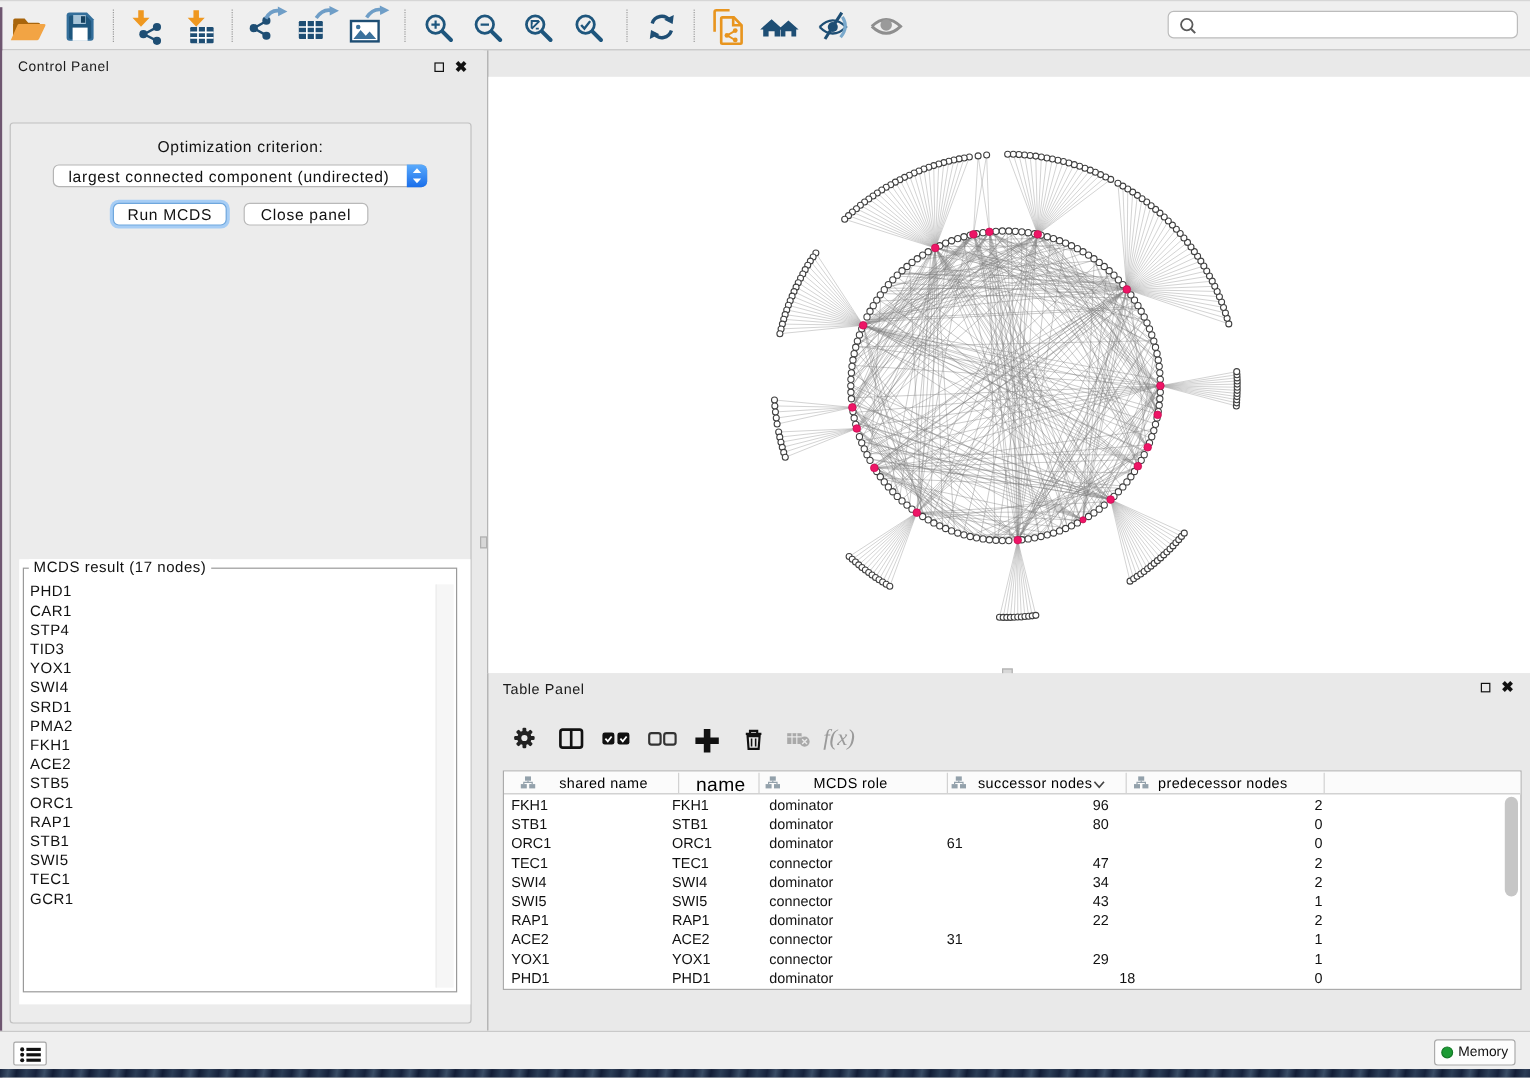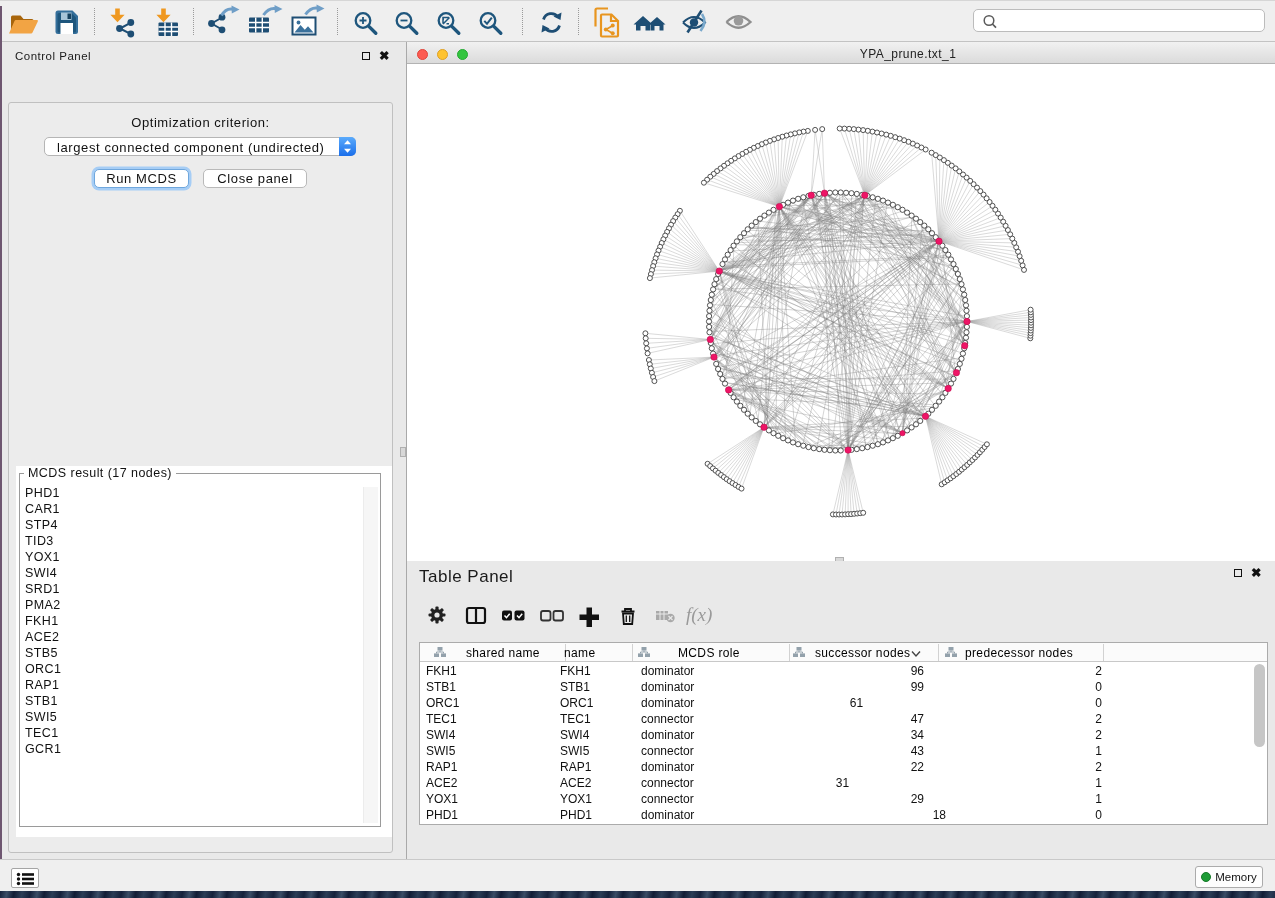--- a/index.html
+++ b/index.html
@@ -32,21 +32,21 @@
   #mcds-list { position:absolute; left:5px; top:11px; font-size:12.5px; letter-spacing:0.4px; color:#111; line-height:16px; }
   #cp-scroll { position:absolute; left:343px; top:13px; width:15px; height:336px; background:#f6f6f6; border-left:1px solid #ececec; }
   #vgrip { left:400px; top:447px; width:6px; height:10px; background:#d8d8d8; border:1px solid #b0b0b0; }
   #hgrip { left:835px; top:557px; width:9px; height:7px; background:#d8d8d8; border:1px solid #b0b0b0; }
   #netwin { left:406px; top:42px; width:869px; height:519px; border-left:1px solid #a9a9a9; }
   #net-title { position:absolute; left:0; top:0; width:100%; height:22px; background:linear-gradient(#f1f1f1,#dbdbdb); border-bottom:1px solid #b3b3b3; }
   .tl { position:absolute; top:7px; width:11px; height:11px; border-radius:50%; }
   #net-title .t { position:absolute; top:5px; left:381px; width:240px; text-align:center; font-size:12px; letter-spacing:0.45px; color:#222; }
   #net-canvas { position:absolute; left:0; top:22px; width:868px; height:497px; background:#fff; }
   #tpanel { left:406px; top:561px; width:869px; height:298px; background:#e9e9e9; border-left:1px solid #a9a9a9; }
-  #tp-title { position:absolute; left:12px; top:6px; font-size:17px; letter-spacing:0.5px; color:#1a1a1a; }
+  #tp-title { position:absolute; left:12px; top:6px; font-size:12px; letter-spacing:0.5px; color:#1a1a1a; }
   #tp-toolbar { position:absolute; left:0; top:24px; width:868px; height:52px; }
   #tbl { position:absolute; left:12px; top:81px; width:849px; height:183px; background:#fff; border:1px solid #ababab; }
   #tbl-head { letter-spacing:0.35px; position:absolute; left:0; top:0; width:847px; height:19px; background:#fbfbfb; border-bottom:1px solid #c8c8c8; }
   .row { position:absolute; left:0; width:847px; height:16px; font-size:12px; color:#111; }
   .row span { position:absolute; top:1px; }
   #tbl-scroll { position:absolute; right:2px; top:21px; width:11px; height:83px; background:#c6c6c6; border-radius:6px; }
   #tp-tabs { position:absolute; left:253px; top:273px; height:20px; display:flex; border:1px solid #c2c2c2; border-radius:4px; background:#fff; overflow:hidden; }
   #tp-tabs .seg { height:100%; display:flex; align-items:center; justify-content:center; font-size:12.5px; color:#1a1a1a; border-right:1px solid #cecece; }
   #tp-tabs .seg:last-child { border-right:none; }
   #tp-tabs .seg.on { background:linear-gradient(#55a7fb,#1d6fea); color:#fff; }
@@ -181,26 +181,20 @@
     <div id="cp-white">
       <div id="fieldset">
         <div class="legend">MCDS result (17 nodes)</div>
         <div id="mcds-list">PHD1<br>CAR1<br>STP4<br>TID3<br>YOX1<br>SWI4<br>SRD1<br>PMA2<br>FKH1<br>ACE2<br>STB5<br>ORC1<br>RAP1<br>STB1<br>SWI5<br>TEC1<br>GCR1</div>
         <div id="cp-scroll"></div>
       </div>
     </div>
   </div>
 </div>
 <div class="abs" id="netwin">
-  <div id="net-title">
-    <div class="tl" style="left:10px;background:#fc5b51;border:1px solid #e0443a"></div>
-    <div class="tl" style="left:30px;background:#fec32f;border:1px solid #dfa023"></div>
-    <div class="tl" style="left:50px;background:#33c53f;border:1px solid #24a932"></div>
-    <div class="t">YPA_prune.txt_1</div>
-  </div>
   <div id="net-canvas">
       <svg width="868" height="497" viewBox="0 0 868 497" style="position:absolute;left:0;top:0">
         <path d="M400.8 66.9L372.4 142.6M396.5 67.6L372.4 142.6M392.2 68.4L372.4 142.6M387.9 69.4L372.4 142.6M383.7 70.4L372.4 142.6M379.5 71.5L372.4 142.6M375.3 72.7L372.4 142.6M371.1 74.0L372.4 142.6M367.0 75.4L372.4 142.6M362.9 76.9L372.4 142.6M358.8 78.5L372.4 142.6M354.8 80.2L372.4 142.6M350.8 82.0L372.4 142.6M346.8 83.8L372.4 142.6M342.9 85.8L372.4 142.6M339.1 87.8L372.4 142.6M335.3 89.9L372.4 142.6M331.5 92.1L372.4 142.6M327.8 94.4L372.4 142.6M324.1 96.8L372.4 142.6M320.5 99.3L372.4 142.6M317.0 101.8L372.4 142.6M313.5 104.4L372.4 142.6M310.0 107.1L372.4 142.6M306.7 109.9L372.4 142.6M303.3 112.7L372.4 142.6M300.1 115.7L372.4 142.6M296.9 118.7L372.4 142.6M272.9 146.8L312.3 207.1M270.6 150.2L312.3 207.1M268.3 153.6L312.3 207.1M266.1 157.1L312.3 207.1M264.0 160.7L312.3 207.1M262.0 164.3L312.3 207.1M260.1 167.9L312.3 207.1M258.2 171.6L312.3 207.1M256.4 175.3L312.3 207.1M254.7 179.0L312.3 207.1M253.1 182.8L312.3 207.1M251.5 186.6L312.3 207.1M250.0 190.4L312.3 207.1M248.6 194.3L312.3 207.1M247.3 198.2L312.3 207.1M246.1 202.1L312.3 207.1M245.0 206.1L312.3 207.1M243.9 210.1L312.3 207.1M242.9 214.1L312.3 207.1M518.6 85.5L457.8 131.3M514.4 83.5L457.8 131.3M510.1 81.5L457.8 131.3M505.8 79.6L457.8 131.3M501.5 77.8L457.8 131.3M497.1 76.2L457.8 131.3M492.7 74.6L457.8 131.3M488.2 73.2L457.8 131.3M483.7 71.8L457.8 131.3M479.2 70.6L457.8 131.3M474.6 69.5L457.8 131.3M470.0 68.5L457.8 131.3M465.4 67.6L457.8 131.3M460.8 66.8L457.8 131.3M456.1 66.1L457.8 131.3M451.4 65.6L457.8 131.3M446.8 65.1L457.8 131.3M442.1 64.8L457.8 131.3M437.4 64.6L457.8 131.3M432.7 64.5L457.8 131.3M617.0 205.9L532.0 177.2M615.6 201.3L532.0 177.2M614.2 196.8L532.0 177.2M612.6 192.2L532.0 177.2M611.0 187.7L532.0 177.2M609.2 183.3L532.0 177.2M607.3 178.9L532.0 177.2M605.3 174.6L532.0 177.2M603.2 170.3L532.0 177.2M600.9 166.0L532.0 177.2M598.6 161.8L532.0 177.2M596.2 157.7L532.0 177.2M593.7 153.6L532.0 177.2M591.0 149.6L532.0 177.2M588.3 145.7L532.0 177.2M585.5 141.8L532.0 177.2M582.6 138.0L532.0 177.2M579.6 134.3L532.0 177.2M576.5 130.6L532.0 177.2M573.3 127.1L532.0 177.2M570.0 123.6L532.0 177.2M566.6 120.2L532.0 177.2M563.2 116.9L532.0 177.2M559.6 113.6L532.0 177.2M556.0 110.5L532.0 177.2M552.3 107.4L532.0 177.2M548.6 104.4L532.0 177.2M544.7 101.6L532.0 177.2M540.8 98.8L532.0 177.2M536.9 96.1L532.0 177.2M532.8 93.5L532.0 177.2M528.7 91.1L532.0 177.2M524.6 88.7L532.0 177.2M623.3 274.3L560.0 257.5M623.5 271.7L560.0 257.5M623.6 269.1L560.0 257.5M623.8 266.5L560.0 257.5M623.9 263.9L560.0 257.5M624.0 261.3L560.0 257.5M624.0 258.7L560.0 257.5M624.0 256.1L560.0 257.5M624.0 253.5L560.0 257.5M623.9 250.9L560.0 257.5M623.8 248.3L560.0 257.5M623.6 245.7L560.0 257.5M238.4 269.3L303.3 275.5M238.7 274.3L303.3 275.5M239.2 279.3L303.3 275.5M239.9 284.4L303.3 275.5M240.6 289.4L303.3 275.5M241.9 296.0L307.0 293.1M242.8 300.3L307.0 293.1M243.8 304.5L307.0 293.1M244.9 308.8L307.0 293.1M246.1 313.0L307.0 293.1M247.4 317.1L307.0 293.1M300.6 399.8L357.0 363.2M303.2 402.1L357.0 363.2M305.9 404.4L357.0 363.2M308.6 406.7L357.0 363.2M311.3 408.9L357.0 363.2M314.1 411.0L357.0 363.2M316.9 413.1L357.0 363.2M319.7 415.2L357.0 363.2M322.6 417.2L357.0 363.2M325.5 419.1L357.0 363.2M328.5 421.0L357.0 363.2M331.5 422.9L357.0 363.2M334.5 424.6L357.0 363.2M425.9 450.4L441.1 386.1M429.0 450.5L441.1 386.1M432.0 450.5L441.1 386.1M435.0 450.5L441.1 386.1M438.1 450.4L441.1 386.1M441.1 450.2L441.1 386.1M444.1 450.1L441.1 386.1M447.1 449.8L441.1 386.1M450.2 449.5L441.1 386.1M453.2 449.2L441.1 386.1M456.2 448.8L441.1 386.1M534.7 420.3L518.5 352.3M537.7 418.3L518.5 352.3M540.6 416.3L518.5 352.3M543.6 414.3L518.5 352.3M546.4 412.2L518.5 352.3M549.3 410.0L518.5 352.3M552.1 407.8L518.5 352.3M554.8 405.5L518.5 352.3M557.5 403.2L518.5 352.3M560.2 400.9L518.5 352.3M562.8 398.4L518.5 352.3M565.4 396.0L518.5 352.3M568.0 393.5L518.5 352.3M570.5 390.9L518.5 352.3M572.9 388.3L518.5 352.3M575.3 385.7L518.5 352.3M577.6 383.0L518.5 352.3M579.9 380.3L518.5 352.3M408.1 65.9L404.2 131.3M408.1 65.9L417.5 129.2M415.2 65.1L404.2 131.3M415.2 65.1L417.5 129.2" fill="none" stroke="#ababab" stroke-width="0.55" opacity="0.8"></path>
         <path d="M372.4 142.6L335.1 343.8M372.4 142.6L342.7 351.5M372.4 142.6L350.8 358.6M372.4 142.6L359.6 364.9M372.4 142.6L368.8 370.5M372.4 142.6L378.5 375.3M372.4 142.6L388.5 379.3M372.4 142.6L305.4 227.9M372.4 142.6L302.7 243.8M372.4 142.6L302.0 260.0M372.4 142.6L303.4 276.2M372.4 142.6L549.2 205.9M372.4 142.6L544.5 196.2M372.4 142.6L539.0 186.9M372.4 142.6L532.7 178.1M372.4 142.6L525.7 169.9M404.2 131.3L308.9 215.8M404.2 131.3L305.9 226.2M404.2 131.3L303.7 236.8M404.2 131.3L302.4 247.5M404.2 131.3L302.0 258.3M404.2 131.3L302.5 269.1M404.2 131.3L303.9 279.8M404.2 131.3L313.0 205.5M404.2 131.3L307.4 220.7M404.2 131.3L303.7 236.4M404.2 131.3L302.1 252.6M417.5 129.2L302.7 270.8M417.5 129.2L304.3 281.5M417.5 129.2L306.7 292.0M417.5 129.2L310.0 302.3M417.5 129.2L314.2 312.3M417.5 129.2L558.1 235.3M417.5 129.2L554.3 219.5M417.5 129.2L548.6 204.4M417.5 129.2L541.0 190.1M457.8 131.3L558.4 277.5M457.8 131.3L559.8 264.1M457.8 131.3L559.8 250.6M457.8 131.3L558.4 237.2M457.8 131.3L555.6 224.0M457.8 131.3L551.4 211.1M457.8 131.3L310.6 211.3M457.8 131.3L306.4 224.1M457.8 131.3L303.6 237.3M457.8 131.3L302.2 250.8M457.8 131.3L302.2 264.3M457.8 131.3L303.6 277.7M532.0 177.2L350.1 157.0M532.0 177.2L340.0 166.0M532.0 177.2L331.0 176.1M532.0 177.2L323.0 187.0M532.0 177.2L316.2 198.6M532.0 177.2L414.6 129.6M532.0 177.2L401.3 132.0M532.0 177.2L388.3 135.8M532.0 177.2L375.8 140.9M532.0 177.2L363.9 147.3M532.0 177.2L464.7 382.0M532.0 177.2L475.0 378.8M532.0 177.2L484.9 374.7M532.0 177.2L494.6 369.8M312.3 207.1L514.5 159.2M312.3 207.1L506.0 152.5M312.3 207.1L496.9 146.6M312.3 207.1L487.4 141.5M312.3 207.1L477.5 137.2M312.3 207.1L467.3 133.7M312.3 207.1L457.7 131.3M312.3 207.1L441.7 128.9M312.3 207.1L425.5 128.6M312.3 207.1L409.4 130.3M312.3 207.1L342.0 350.9M312.3 207.1L352.2 359.7M312.3 207.1L363.3 367.3M560.0 257.5L447.1 129.5M560.0 257.5L433.6 128.5M560.0 257.5L420.1 129.0M560.0 257.5L406.7 130.8M560.0 257.5L393.6 134.0M560.0 257.5L445.9 385.6M560.0 257.5L459.2 383.4M560.0 257.5L472.2 379.7M560.0 257.5L484.7 374.8M560.0 257.5L496.7 368.5M303.3 275.5L414.9 129.5M303.3 275.5L399.0 132.5M303.3 275.5L383.6 137.5M303.3 275.5L368.9 144.4M303.3 275.5L355.2 153.1M303.3 275.5L376.9 374.6M303.3 275.5L386.8 378.7M303.3 275.5L397.1 382.0M303.3 275.5L407.7 384.4M307.0 293.1L383.7 377.5M307.0 293.1L393.9 381.1M307.0 293.1L404.4 383.7M307.0 293.1L415.0 385.5M307.0 293.1L425.8 386.4M307.0 293.1L480.2 138.2M307.0 293.1L464.8 133.0M307.0 293.1L449.0 129.8M307.0 293.1L432.8 128.5M307.0 293.1L416.6 129.3M321.6 325.9L529.4 341.0M321.6 325.9L537.5 330.2M321.6 325.9L544.6 318.7M321.6 325.9L550.3 306.5M321.6 325.9L554.8 293.7M321.6 325.9L411.1 385.0M321.6 325.9L421.8 386.2M321.6 325.9L432.6 386.5M321.6 325.9L443.4 385.9M321.6 325.9L454.1 384.4M357.0 363.2L469.9 380.5M357.0 363.2L482.5 375.8M357.0 363.2L494.6 369.7M357.0 363.2L506.0 362.5M357.0 363.2L516.6 354.0M357.0 363.2L398.7 132.6M357.0 363.2L383.3 137.6M357.0 363.2L368.7 144.6M441.1 386.1L305.5 227.6M441.1 386.1L302.8 243.6M441.1 386.1L302.0 259.7M441.1 386.1L303.3 275.9M441.1 386.1L553.3 216.5M441.1 386.1L549.4 206.4M441.1 386.1L544.8 196.7M441.1 386.1L539.3 187.4M441.1 386.1L553.0 215.6M441.1 386.1L546.8 200.6M441.1 386.1L538.7 186.6M441.1 386.1L529.0 173.6M518.5 352.3L302.0 256.5M518.5 352.3L302.9 272.6M518.5 352.3L305.8 288.6M518.5 352.3L310.7 304.0M518.5 352.3L317.5 318.7M518.5 352.3L302.8 272.0M518.5 352.3L305.7 288.0M518.5 352.3L310.5 303.5M518.5 352.3L317.2 318.2M495.5 369.2L533.9 179.7M495.5 369.2L525.2 169.4M495.5 369.2L515.5 160.0M495.5 369.2L504.9 151.7M495.5 369.2L302.4 246.8M495.5 369.2L302.0 257.6M495.5 369.2L302.5 268.4M495.5 369.2L303.8 279.1M495.5 369.2L306.1 289.6M495.5 369.2L309.2 300.0M495.5 369.2L313.2 310.0M541.2 324.5L400.7 382.9M541.2 324.5L416.6 385.7M541.2 324.5L432.8 386.5M541.2 324.5L483.3 139.6M541.2 324.5L468.1 134.0M541.2 324.5L452.3 130.3M549.4 308.7L412.2 385.1M549.4 308.7L428.3 386.5M549.4 308.7L444.5 385.8M549.4 308.7L446.9 129.5M549.4 308.7L433.4 128.5M549.4 308.7L419.9 129.0M549.4 308.7L406.5 130.8M549.4 308.7L393.4 134.1M549.4 308.7L380.7 138.7M557.7 281.7L528.0 172.4M557.7 281.7L520.5 164.6M557.7 281.7L512.4 157.4M557.7 281.7L503.8 151.0M557.7 281.7L434.9 128.6M557.7 281.7L418.7 129.1M557.7 281.7L402.7 131.6M372.4 142.6L508.6 360.5M372.4 142.6L519.0 351.8M372.4 142.6L528.4 342.1M372.4 142.6L536.7 331.5M372.4 142.6L543.8 320.0M532.0 177.2L309.0 299.5M532.0 177.2L314.1 312.0M532.0 177.2L320.4 323.9M532.0 177.2L328.0 335.1M532.0 177.2L336.7 345.5M441.1 386.1L449.0 129.8M441.1 386.1L435.5 128.6M441.1 386.1L422.0 128.8M441.1 386.1L408.6 130.5M441.1 386.1L395.4 133.5M560.0 257.5L311.4 209.2M560.0 257.5L306.3 224.5M560.0 257.5L303.1 240.4M312.3 207.1L547.9 312.0M312.3 207.1L553.8 296.9M312.3 207.1L557.8 281.2M554.4 219.9L306.1 225.2M459.9 383.2L404.9 383.8M507.1 153.4L341.3 164.8M546.4 315.2L315.1 314.1M454.3 384.4L417.5 385.8M469.0 380.8L397.2 382.0M522.7 166.8L341.6 164.5M527.6 342.9L327.4 334.4M463.4 382.4L410.6 384.9M469.5 134.4L386.8 136.3M526.9 343.8L367.1 369.6M334.8 171.6L535.7 182.2M302.0 259.5L345.7 354.3M559.7 265.8L503.6 150.9M559.9 251.3L530.0 340.2M432.9 128.5L308.3 297.2M555.4 223.3L383.0 137.8M470.5 134.7L558.9 274.1M485.7 140.7L331.4 175.5M396.5 133.2L495.5 145.8M555.7 224.6L538.4 329.0M559.5 269.0L505.7 362.7M548.5 310.8L535.1 181.3M314.2 312.3L384.4 137.2M328.0 335.2L492.4 370.9M557.8 233.9L506.9 361.8M511.3 358.5L559.8 250.9M559.8 263.9L417.8 385.8M304.8 284.3L479.6 377.0M364.2 367.9L308.6 216.8M426.8 386.4L556.7 228.7M306.8 222.7L457.5 131.2M350.9 156.4L361.0 365.8M493.9 370.1L553.6 297.5M355.0 153.3L472.2 135.3M462.6 132.4L558.9 241.1M555.8 224.9L395.1 133.6M488.1 373.2L554.0 218.7M344.8 161.6L547.8 202.8M369.4 370.8L303.8 235.7M327.2 180.9L318.5 320.6M557.3 283.6L483.8 139.8M481.3 376.3L556.0 289.4M559.1 272.6L454.4 130.6M559.1 272.8L456.2 384.0M330.9 176.2L466.3 133.4M420.5 386.1L547.8 312.3M558.4 277.9L447.3 129.5M406.2 384.1L318.0 319.8M432.0 386.5L559.0 241.2M372.4 142.6L468.6 380.9M372.4 142.6L480.3 376.7M372.4 142.6L491.5 371.5M372.4 142.6L502.1 365.1M372.4 142.6L512.1 357.8M372.4 142.6L521.3 349.6M404.2 131.3L459.1 383.4M404.2 131.3L471.0 380.1M404.2 131.3L482.6 375.7M404.2 131.3L493.7 370.2M404.2 131.3L504.2 363.7M404.2 131.3L514.1 356.2M417.5 129.2L422.3 386.2M417.5 129.2L434.7 386.4M417.5 129.2L447.0 385.5M417.5 129.2L459.2 383.4M417.5 129.2L471.2 380.1M417.5 129.2L482.7 375.7M417.5 129.2L493.8 370.2M457.8 131.3L356.1 362.5M457.8 131.3L368.5 370.3M457.8 131.3L381.7 376.7M457.8 131.3L395.5 381.5M457.8 131.3L409.7 384.7M457.8 131.3L424.3 386.3M532.0 177.2L314.7 313.4M532.0 177.2L320.6 324.3M532.0 177.2L327.5 334.5M532.0 177.2L335.4 344.1M532.0 177.2L344.1 352.9M532.0 177.2L353.7 360.8M312.3 207.1L547.6 312.6M312.3 207.1L552.4 301.2M312.3 207.1L556.0 289.4M312.3 207.1L558.5 277.2M312.3 207.1L559.8 264.9M312.3 207.1L559.9 252.5M560.0 257.5L302.4 267.5M560.0 257.5L303.9 279.8M560.0 257.5L306.7 291.9M560.0 257.5L310.5 303.6M560.0 257.5L315.5 315.0M560.0 257.5L321.6 325.8M321.6 325.9L538.5 186.1M321.6 325.9L529.7 174.4M321.6 325.9L519.6 163.8M321.6 325.9L508.5 154.4M357.0 363.2L547.6 202.3M357.0 363.2L541.8 191.4M357.0 363.2L534.9 181.1M357.0 363.2L527.1 171.5M357.0 363.2L518.4 162.7M441.1 386.1L480.4 138.4M441.1 386.1L468.8 134.2M441.1 386.1L456.8 131.1M441.1 386.1L444.6 129.2M441.1 386.1L432.2 128.5M518.5 352.3L334.7 171.7M518.5 352.3L326.9 181.3M518.5 352.3L320.1 191.6M518.5 352.3L314.3 202.6M518.5 352.3L309.6 214.0M541.2 324.5L339.9 166.2M541.2 324.5L331.6 175.3M541.2 324.5L324.2 185.2M541.2 324.5L317.7 195.8M541.2 324.5L312.3 206.9M541.2 324.5L308.0 218.5M542.7 193.0L313.5 204.3M541.8 191.4L314.3 202.5M528.2 172.7L342.7 163.4M525.6 169.8L328.8 178.8M537.3 184.4L327.3 180.7M485.6 140.6L374.3 141.6" fill="none" stroke="#7d7d7d" stroke-width="0.6" opacity="0.55"></path>
         <g fill="#ffffff" stroke="#404040" stroke-width="0.9">
           <circle cx="559.9" cy="252.1" r="2.6"></circle>
           <circle cx="559.5" cy="246.7" r="2.6"></circle>
           <circle cx="559.0" cy="241.3" r="2.6"></circle>
           <circle cx="558.2" cy="236.0" r="2.6"></circle>
           <circle cx="557.2" cy="230.7" r="2.6"></circle>
@@ -596,45 +590,45 @@
               <rect x="3.5" y="0" width="5" height="3.6"></rect>
               <rect x="0" y="6.4" width="5" height="3.6"></rect>
               <rect x="7" y="6.4" width="5" height="3.6"></rect>
               <path d="M6 3.6 v1.4 M2.5 6.4 v-1.4 h7 v1.4" stroke="#93a1ab" stroke-width="1" fill="none"></path>
             </g>
         </g>
         <path d="M145.5 1 v17 M212.5 1 v17 M369.5 1 v17 M518.5 1 v17 M683.5 1 v17" stroke="#d2d2d2" stroke-width="1"></path>
         <path d="M492 8.5 l4 4.5 4-4.5" stroke="#444" stroke-width="1.4" fill="none"></path>
       </svg>
       <span style="position:absolute;left:46px;top:3px;font-size:12px">shared name</span>
-      <span style="position:absolute;left:144px;top:3px;font-size:12px">name</span>
+      <span style="position:absolute;left:160px;top:3px;font-size:16px">name</span>
       <span style="position:absolute;left:258px;top:3px;font-size:12px">MCDS role</span>
       <span style="position:absolute;left:395px;top:3px;font-size:12px">successor nodes</span>
       <span style="position:absolute;left:545px;top:3px;font-size:12px">predecessor nodes</span>
     </div>
     <div id="tbl-rows">
         <div class="row" style="top:20px">
           <span style="left:6px">FKH1</span>
           <span style="left:140px">FKH1</span>
           <span style="left:221px">dominator</span>
           <span style="left:369px;width:135px;text-align:right">96</span>
           <span style="left:518px;width:164px;text-align:right">2</span>
         </div>
         <div class="row" style="top:36px">
           <span style="left:6px">STB1</span>
           <span style="left:140px">STB1</span>
           <span style="left:221px">dominator</span>
-          <span style="left:369px;width:135px;text-align:right">99</span>
+          <span style="left:369px;width:135px;text-align:right">80</span>
           <span style="left:518px;width:164px;text-align:right">0</span>
         </div>
         <div class="row" style="top:52px">
           <span style="left:6px">ORC1</span>
           <span style="left:140px">ORC1</span>
           <span style="left:221px">dominator</span>
-          <span style="left:369px;width:135px;text-align:center">61</span>
+          <span style="left:369px;width:135px;text-align:left">61</span>
           <span style="left:518px;width:164px;text-align:right">0</span>
         </div>
         <div class="row" style="top:68px">
           <span style="left:6px">TEC1</span>
           <span style="left:140px">TEC1</span>
           <span style="left:221px">connector</span>
           <span style="left:369px;width:135px;text-align:right">47</span>
           <span style="left:518px;width:164px;text-align:right">2</span>
         </div>
         <div class="row" style="top:84px">
@@ -655,21 +649,21 @@
           <span style="left:6px">RAP1</span>
           <span style="left:140px">RAP1</span>
           <span style="left:221px">dominator</span>
           <span style="left:369px;width:135px;text-align:right">22</span>
           <span style="left:518px;width:164px;text-align:right">2</span>
         </div>
         <div class="row" style="top:132px">
           <span style="left:6px">ACE2</span>
           <span style="left:140px">ACE2</span>
           <span style="left:221px">connector</span>
-          <span style="left:355px;width:135px;text-align:center">31</span>
+          <span style="left:369px;width:135px;text-align:left">31</span>
           <span style="left:518px;width:164px;text-align:right">1</span>
         </div>
         <div class="row" style="top:148px">
           <span style="left:6px">YOX1</span>
           <span style="left:140px">YOX1</span>
           <span style="left:221px">connector</span>
           <span style="left:369px;width:135px;text-align:right">29</span>
           <span style="left:518px;width:164px;text-align:right">1</span>
         </div>
         <div class="row" style="top:164px">

